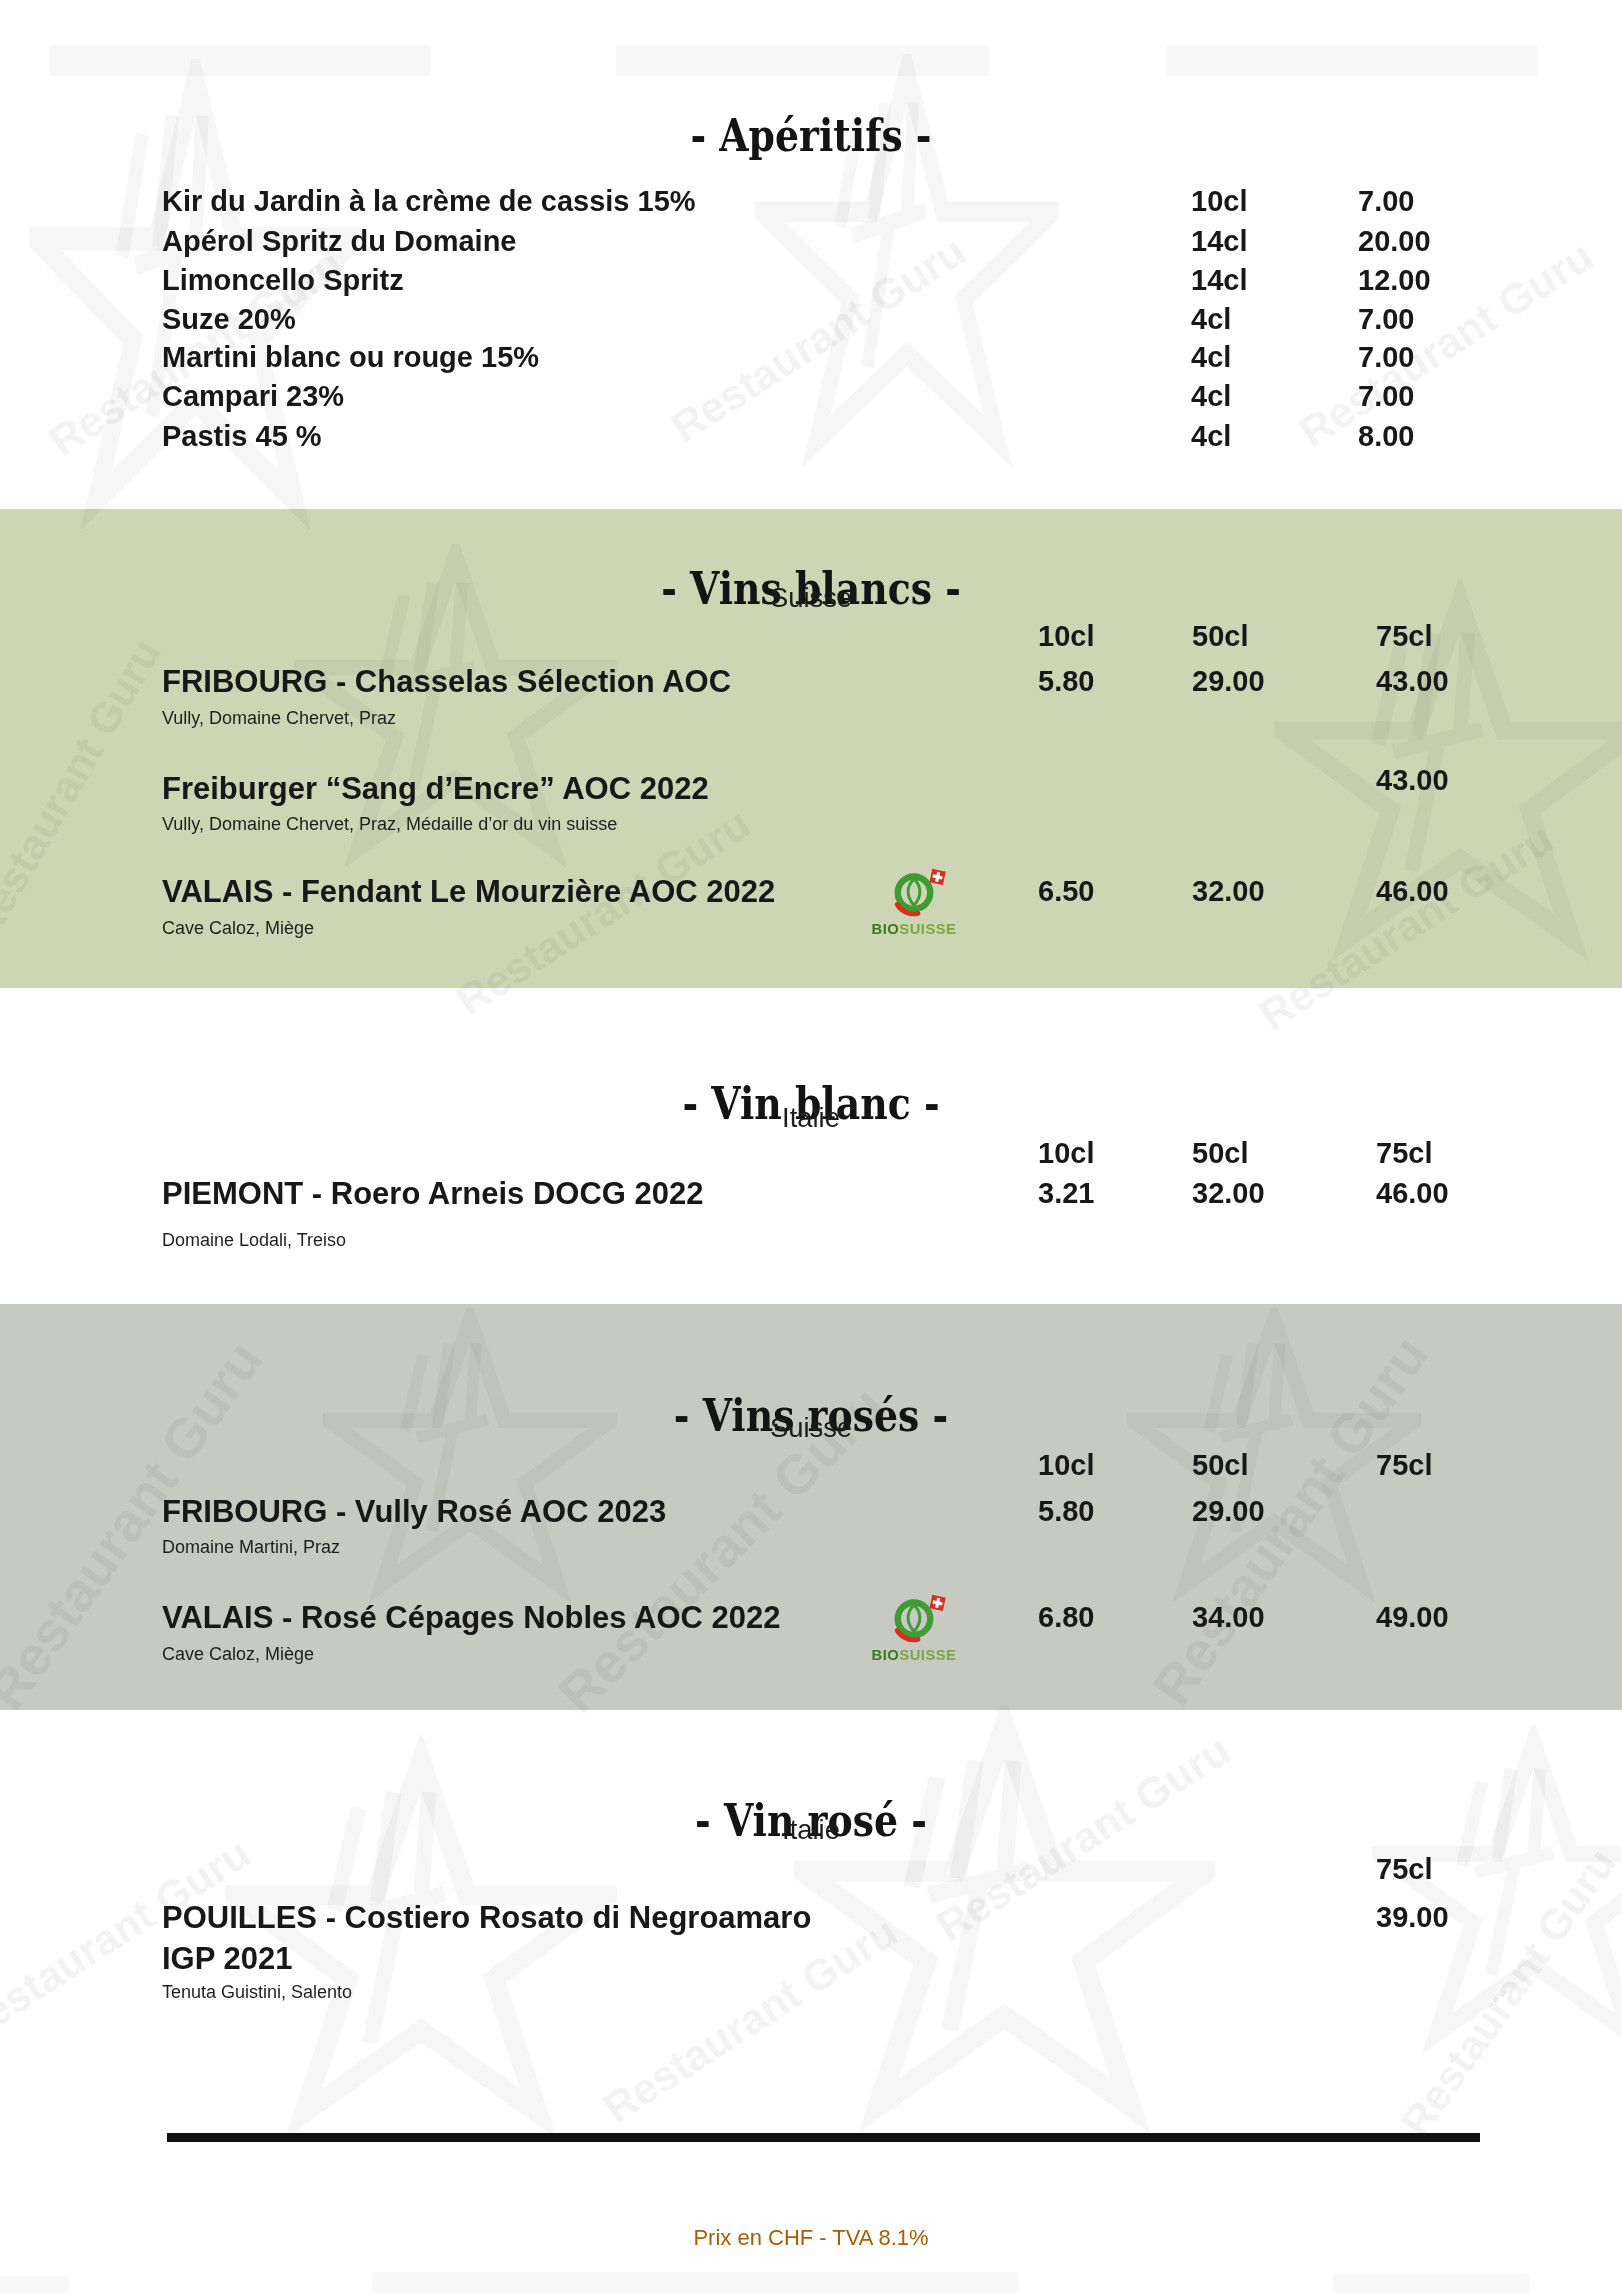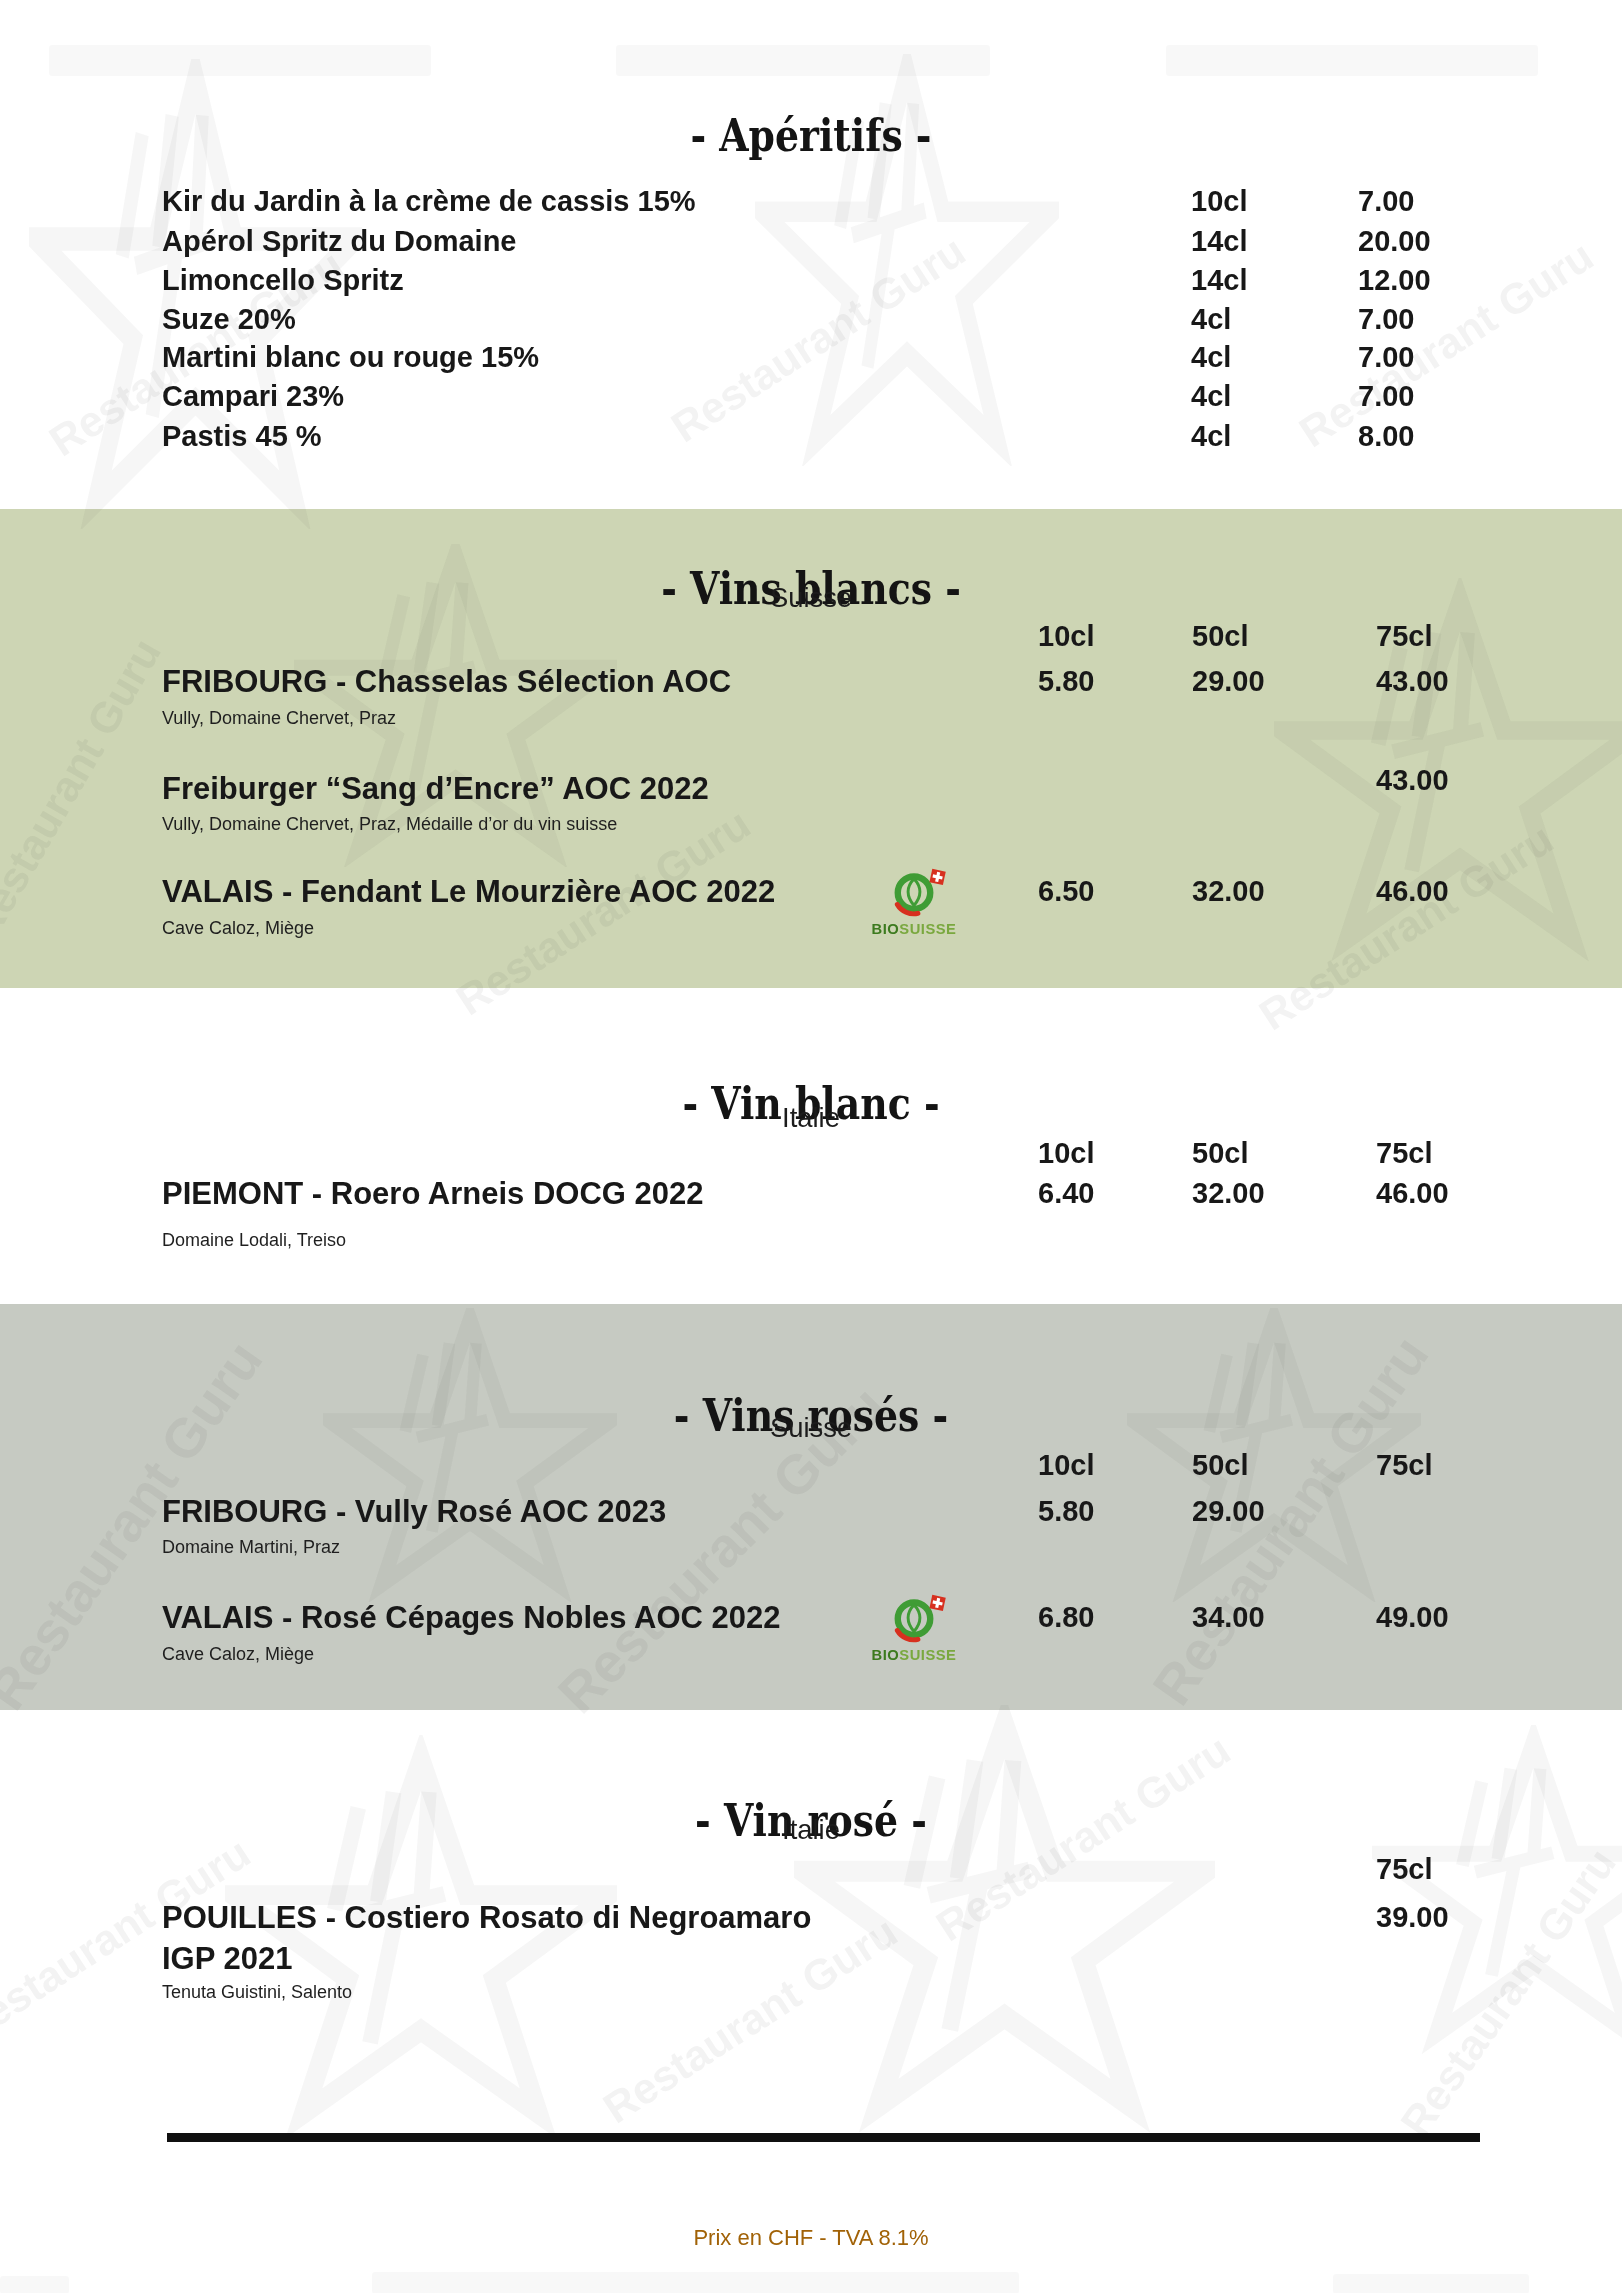--- a/index.html
+++ b/index.html
@@ -221,21 +221,21 @@
   <div class="region" style="top:1104px">Italie</div>
 
   <div class="hrow" style="top:1139px">
     <span class="cell c1">10cl</span>
     <span class="cell c2">50cl</span>
     <span class="cell c3">75cl</span>
   </div>
 
   <div class="row" style="top:1172px">
     <span class="iname">PIEMONT - Roero Arneis DOCG 2022</span>
-    <span class="cell c1">6.40</span>
+    <span class="cell c1">3.21</span>
     <span class="cell c2">32.00</span>
     <span class="cell c3">46.00</span>
   </div>
   <div class="detail" style="top:1225px">Domaine Lodali, Treiso</div>
 
   <h1 class="sec-title" style="top:1358px">- Vins rosés -</h1>
   <div class="region" style="top:1414px">Suisse</div>
 
   <div class="hrow" style="top:1451px">
     <span class="cell c1">10cl</span>

